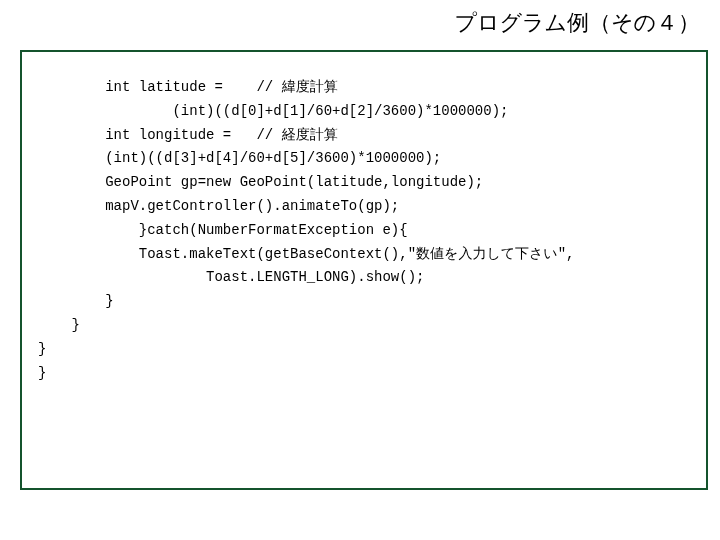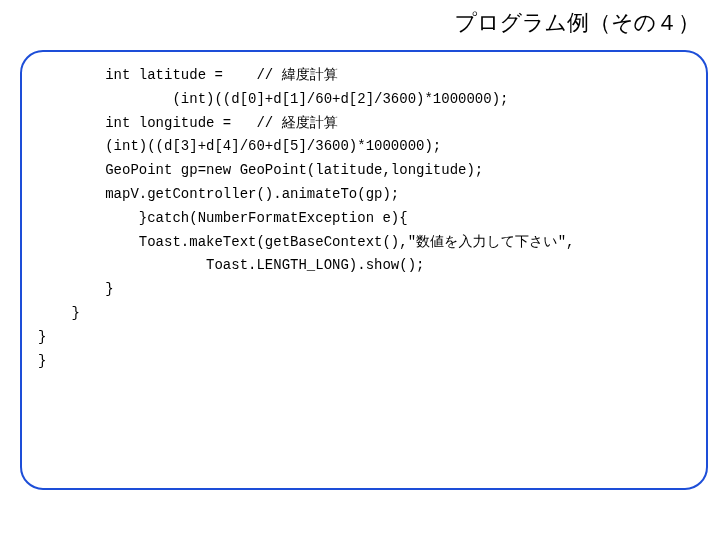--- a/index.html
+++ b/index.html
@@ -1,19 +1,18 @@
 <!DOCTYPE html>
 <html><head>
   <meta charset="utf-8">
   <style>
     * {
       margin: 0;
       padding: 0;
       box-sizing: border-box;
-      border-radius: 23px;
     }
 
     body {
       width: 720px;
       height: 540px;
       background: #ffffff;
       font-family: 'MS Gothic', 'Osaka-Mono', 'Courier New', monospace;
       overflow: hidden;
     }
 
@@ -27,23 +26,23 @@
     .title-bar {
       text-align: right;
       padding: 8px 20px 8px 0;
       font-family: 'MS PGothic', 'Hiragino Kaku Gothic Pro', sans-serif;
       font-size: 22px;
       color: #000000;
     }
 
     .code-box {
       margin: 4px 12px 10px 20px;
-      border: 2px solid #1d4ed8;
+      border: 2px solid #14532d;
       background: #ffffff;
-      padding: 12px 16px;
+      padding: 24px 16px;
       min-height: 440px;
     }
 
     .code-content {
       font-family: 'Courier New', 'Lucida Console', monospace;
       font-size: 14px;
       line-height: 1.7;
       color: #000000;
       white-space: pre;
     }

